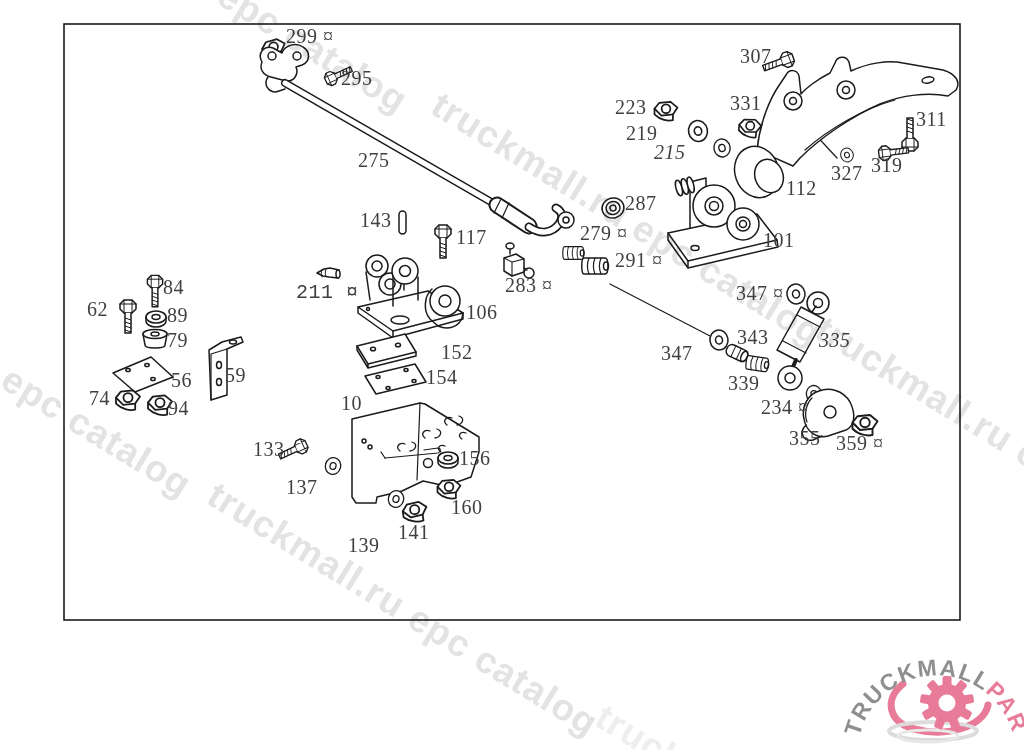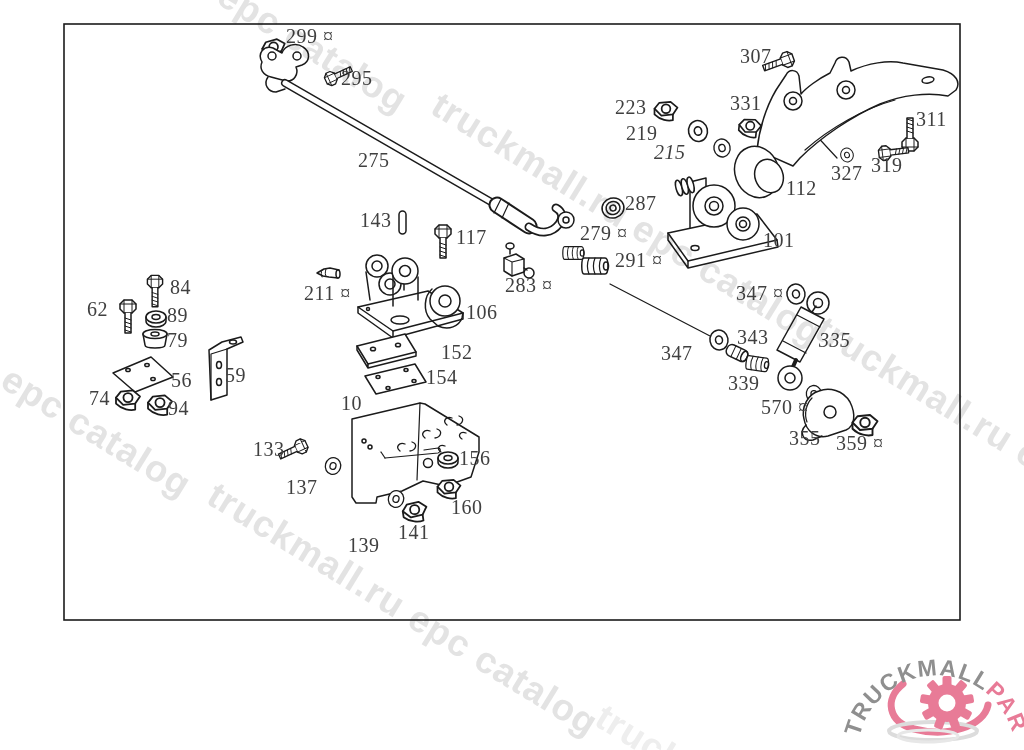--- a/index.html
+++ b/index.html
@@ -346,33 +346,33 @@
       </text>
     </g>
   </svg>
 
   <div>
       <span class="plabel" style="left: 286px; top: 26px;">299 ¤</span>
       <span class="plabel" style="left: 341px; top: 68px;">295</span>
       <span class="plabel" style="left: 358px; top: 150px;">275</span>
       <span class="plabel" style="left: 360px; top: 210px;">143</span>
       <span class="plabel" style="left: 456px; top: 227px;">117</span>
-      <span class="plabel" style="left: 304px; top: 283px;">211 ¤</span>
+      <span class="plabel" style="left: 296px; top: 283px; font-family: Liberation Mono, monospace;">211 ¤</span>
       <span class="plabel" style="left: 466px; top: 302px;">106</span>
       <span class="plabel" style="left: 441px; top: 342px;">152</span>
       <span class="plabel" style="left: 426px; top: 367px;">154</span>
       <span class="plabel" style="left: 341px; top: 393px;">10</span>
       <span class="plabel" style="left: 253px; top: 439px;">133</span>
       <span class="plabel" style="left: 286px; top: 477px;">137</span>
       <span class="plabel" style="left: 348px; top: 499px; margin-top: 36px;">139</span>
       <span class="plabel" style="left: 398px; top: 522px;">141</span>
       <span class="plabel" style="left: 459px; top: 448px;">156</span>
       <span class="plabel" style="left: 451px; top: 497px;">160</span>
       <span class="plabel" style="left: 87px; top: 299px;">62</span>
-      <span class="plabel" style="left: 170px; top: 277px; text-align: center;">84</span>
+      <span class="plabel" style="left: 163px; top: 277px; text-align: center;">84</span>
       <span class="plabel" style="left: 167px; top: 305px;">89</span>
       <span class="plabel" style="left: 167px; top: 330px;">79</span>
       <span class="plabel" style="left: 171px; top: 370px;">56</span>
       <span class="plabel" style="left: 89px; top: 388px;">74</span>
       <span class="plabel" style="left: 168px; top: 398px;">94</span>
       <span class="plabel" style="left: 225px; top: 365px;">59</span>
       <span class="plabel" style="left: 615px; top: 97px;">223</span>
       <span class="plabel" style="left: 626px; top: 123px;">219</span>
       <span class="plabel" style="left: 654px; top: 142px; font-style: italic;">215</span>
       <span class="plabel" style="left: 730px; top: 93px;">331</span>
@@ -384,21 +384,21 @@
       <span class="plabel" style="left: 625px; top: 193px;">287</span>
       <span class="plabel" style="left: 763px; top: 230px;">101</span>
       <span class="plabel" style="left: 580px; top: 223px;">279 ¤</span>
       <span class="plabel" style="left: 505px; top: 275px;">283 ¤</span>
       <span class="plabel" style="left: 615px; top: 250px;">291 ¤</span>
       <span class="plabel" style="left: 736px; top: 283px;">347 ¤</span>
       <span class="plabel" style="left: 819px; top: 330px; font-style: italic;">335</span>
       <span class="plabel" style="left: 661px; top: 343px;">347</span>
       <span class="plabel" style="left: 737px; top: 327px;">343</span>
       <span class="plabel" style="left: 728px; top: 373px;">339</span>
-      <span class="plabel" style="left: 761px; top: 397px;">570 ¤</span>
+      <span class="plabel" style="left: 761px; top: 397px;">234 ¤</span>
       <span class="plabel" style="left: 789px; top: 428px;">355</span>
       <span class="plabel" style="left: 836px; top: 433px;">359 ¤</span>
     </div>
 
   <span class="wm wm1">epc catalog</span>
   <span class="wm wm2">truckmall.ru epc catalog</span>
   <span class="wm wm3">truckmall.ru epc</span>
   <span class="wm wm4">u epc catalog</span>
   <span class="wm wm5">truckmall.ru epc catalog</span>
   <span class="wm wm6 light">truckmall.ru</span>

